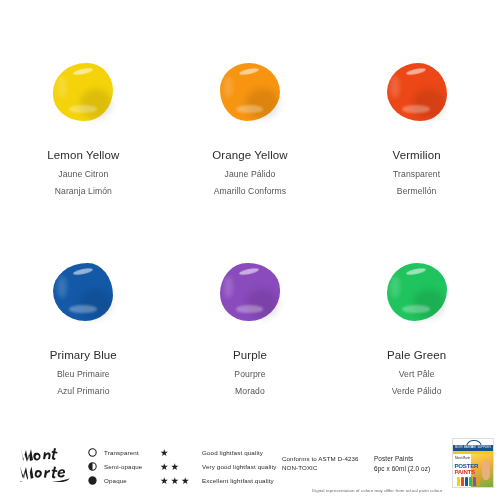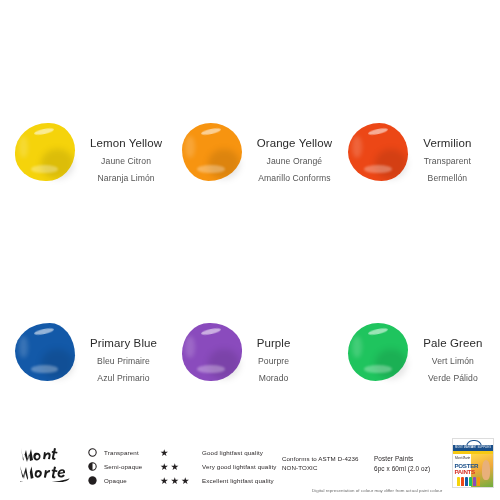--- a/index.html
+++ b/index.html
@@ -22,21 +22,21 @@
     top: 52px;
     left: 0;
     width: 500px;
     display: flex;
     flex-wrap: wrap;
   }
   .swatch-cell {
     width: 166.66px;
     height: 200px;
     display: flex;
-    flex-direction: row;
+    flex-direction: column;
     align-items: center;
   }
   .blob-wrap {
     width: 90px;
     height: 80px;
     display: flex;
     align-items: center;
     justify-content: center;
     position: relative;
   }
@@ -337,21 +337,21 @@
     <div class="blob-wrap">
       <div class="blob shape-b" style="background: rgb(247, 148, 16);">
         <div class="shade"></div>
         <div class="hl-left"></div>
         <div class="hl-top"></div>
         <div class="hl-bottom"></div>
       </div>
     </div>
     <div class="labels">
       <div class="label-en">Orange Yellow</div>
-      <div class="label-fr">Jaune Orangé</div>
+      <div class="label-fr">Jaune Pálido</div>
       <div class="label-es">Amarillo Conforms</div>
     </div>
   </div>
 
   <div class="swatch-cell">
     <div class="blob-wrap">
       <div class="blob shape-c" style="background: rgb(236, 71, 22);">
         <div class="shade"></div>
         <div class="hl-left"></div>
         <div class="hl-top"></div>
@@ -401,21 +401,21 @@
     <div class="blob-wrap">
       <div class="blob shape-f" style="background: rgb(31, 196, 94);">
         <div class="shade"></div>
         <div class="hl-left"></div>
         <div class="hl-top"></div>
         <div class="hl-bottom"></div>
       </div>
     </div>
     <div class="labels">
       <div class="label-en">Pale Green</div>
-      <div class="label-fr">Vert Limón</div>
+      <div class="label-fr">Vert Pâle</div>
       <div class="label-es">Verde Pálido</div>
     </div>
   </div>
 
 </div>
 
 <div class="footer">
 
   <div class="brand">
     <svg width="72" height="40" viewBox="0 0 72 40">

